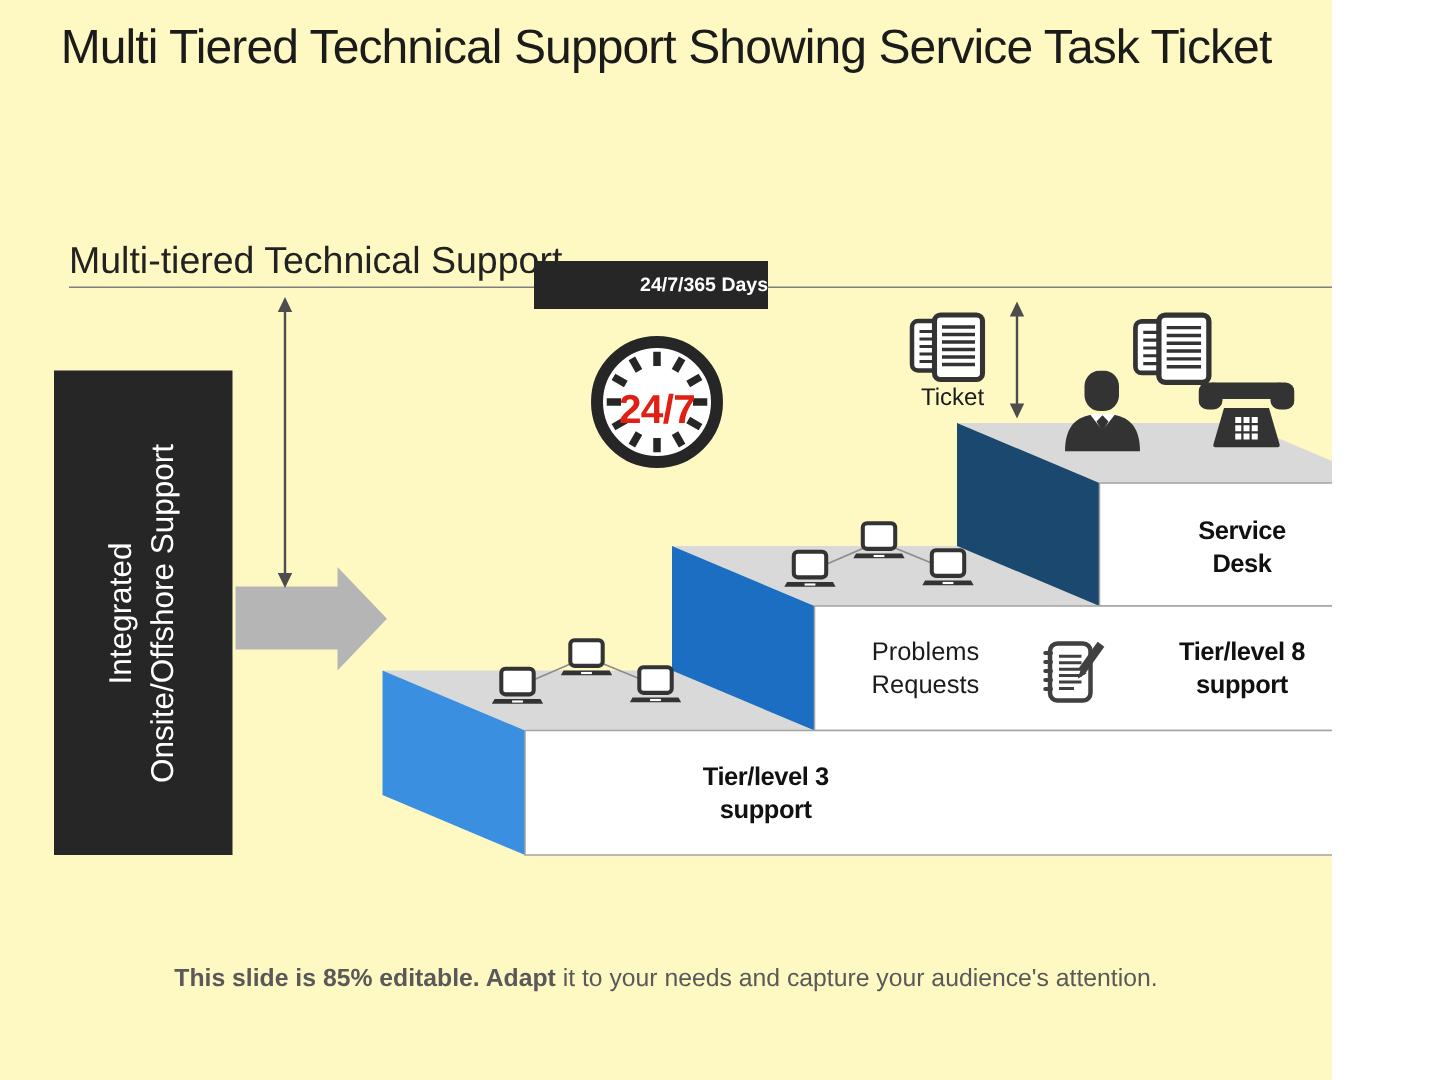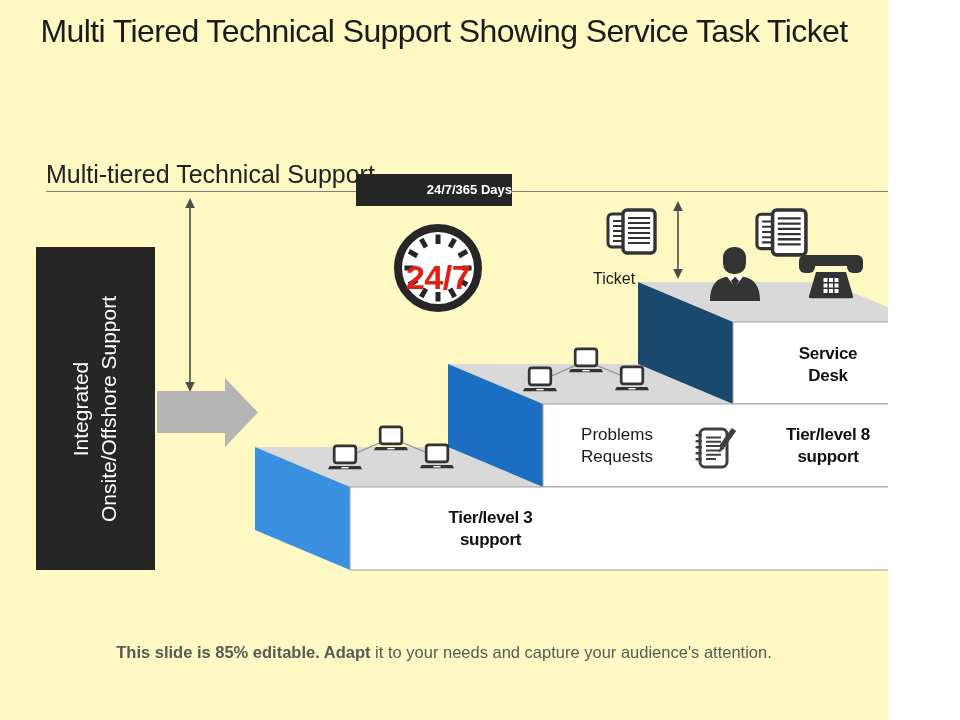--- a/index.html
+++ b/index.html
@@ -20,41 +20,41 @@
 
   .badge {
     left:356px; top:174px; width:156px; height:32px; line-height:32px;
     text-align:right; color:#ffffff; font-size:13px; font-weight:bold;
     white-space:nowrap;
   }
 
   .clock-svg { left:390px; top:220px; }
   .clock-text {
     left:390px; top:258px; width:96px; text-align:center;
-    font-size:34px; font-weight:bold; letter-spacing:-0.5px;
+    font-size:27px; font-weight:bold; letter-spacing:-0.5px;
   }
 
   .ticket-docs-1 { left:606px; top:208px; }
   .ticket-docs-2 { left:754px; top:208px; }
-  .ticket-label { left:593px; top:270px; width:84px; text-align:left; font-size:16px; color:#1b1b1b; }
+  .ticket-label { left:593px; top:257px; width:84px; text-align:center; font-size:16px; color:#1b1b1b; }
 
   .person-svg { left:709px; top:247px; }
   .phone-svg  { left:799px; top:252px; }
   .notepad-svg{ left:693px; top:424px; }
 
   .stairs-svg { left:0; top:0; }
 
   .band-label {
     display:flex; flex-direction:column; justify-content:center; align-items:center;
     font-weight:bold; font-size:17px; line-height:22px; letter-spacing:-0.3px;
     text-align:center; color:#111111;
   }
   .svc-label   { left:733px; top:326px; width:190px; height:78px; }
   .tier2-label { left:733px; top:404px; width:190px; height:83px; }
-  .tier3-label { left:350px; top:487px; width:193px; height:83px;padding-left:44px; }
+  .tier3-label { left:370px; top:487px; width:193px; height:83px;padding-left:44px; }
   .tier2-note {
     left:552px; top:404px; width:130px; height:83px;
     display:flex; flex-direction:column; justify-content:center; align-items:center;
     font-size:17px; line-height:22px; color:#1b1b1b; text-align:center;
   }
 
   .sidebar {
     left:36px; top:247px; width:119px; height:323px;
     display:flex; align-items:center; justify-content:center;
   }

